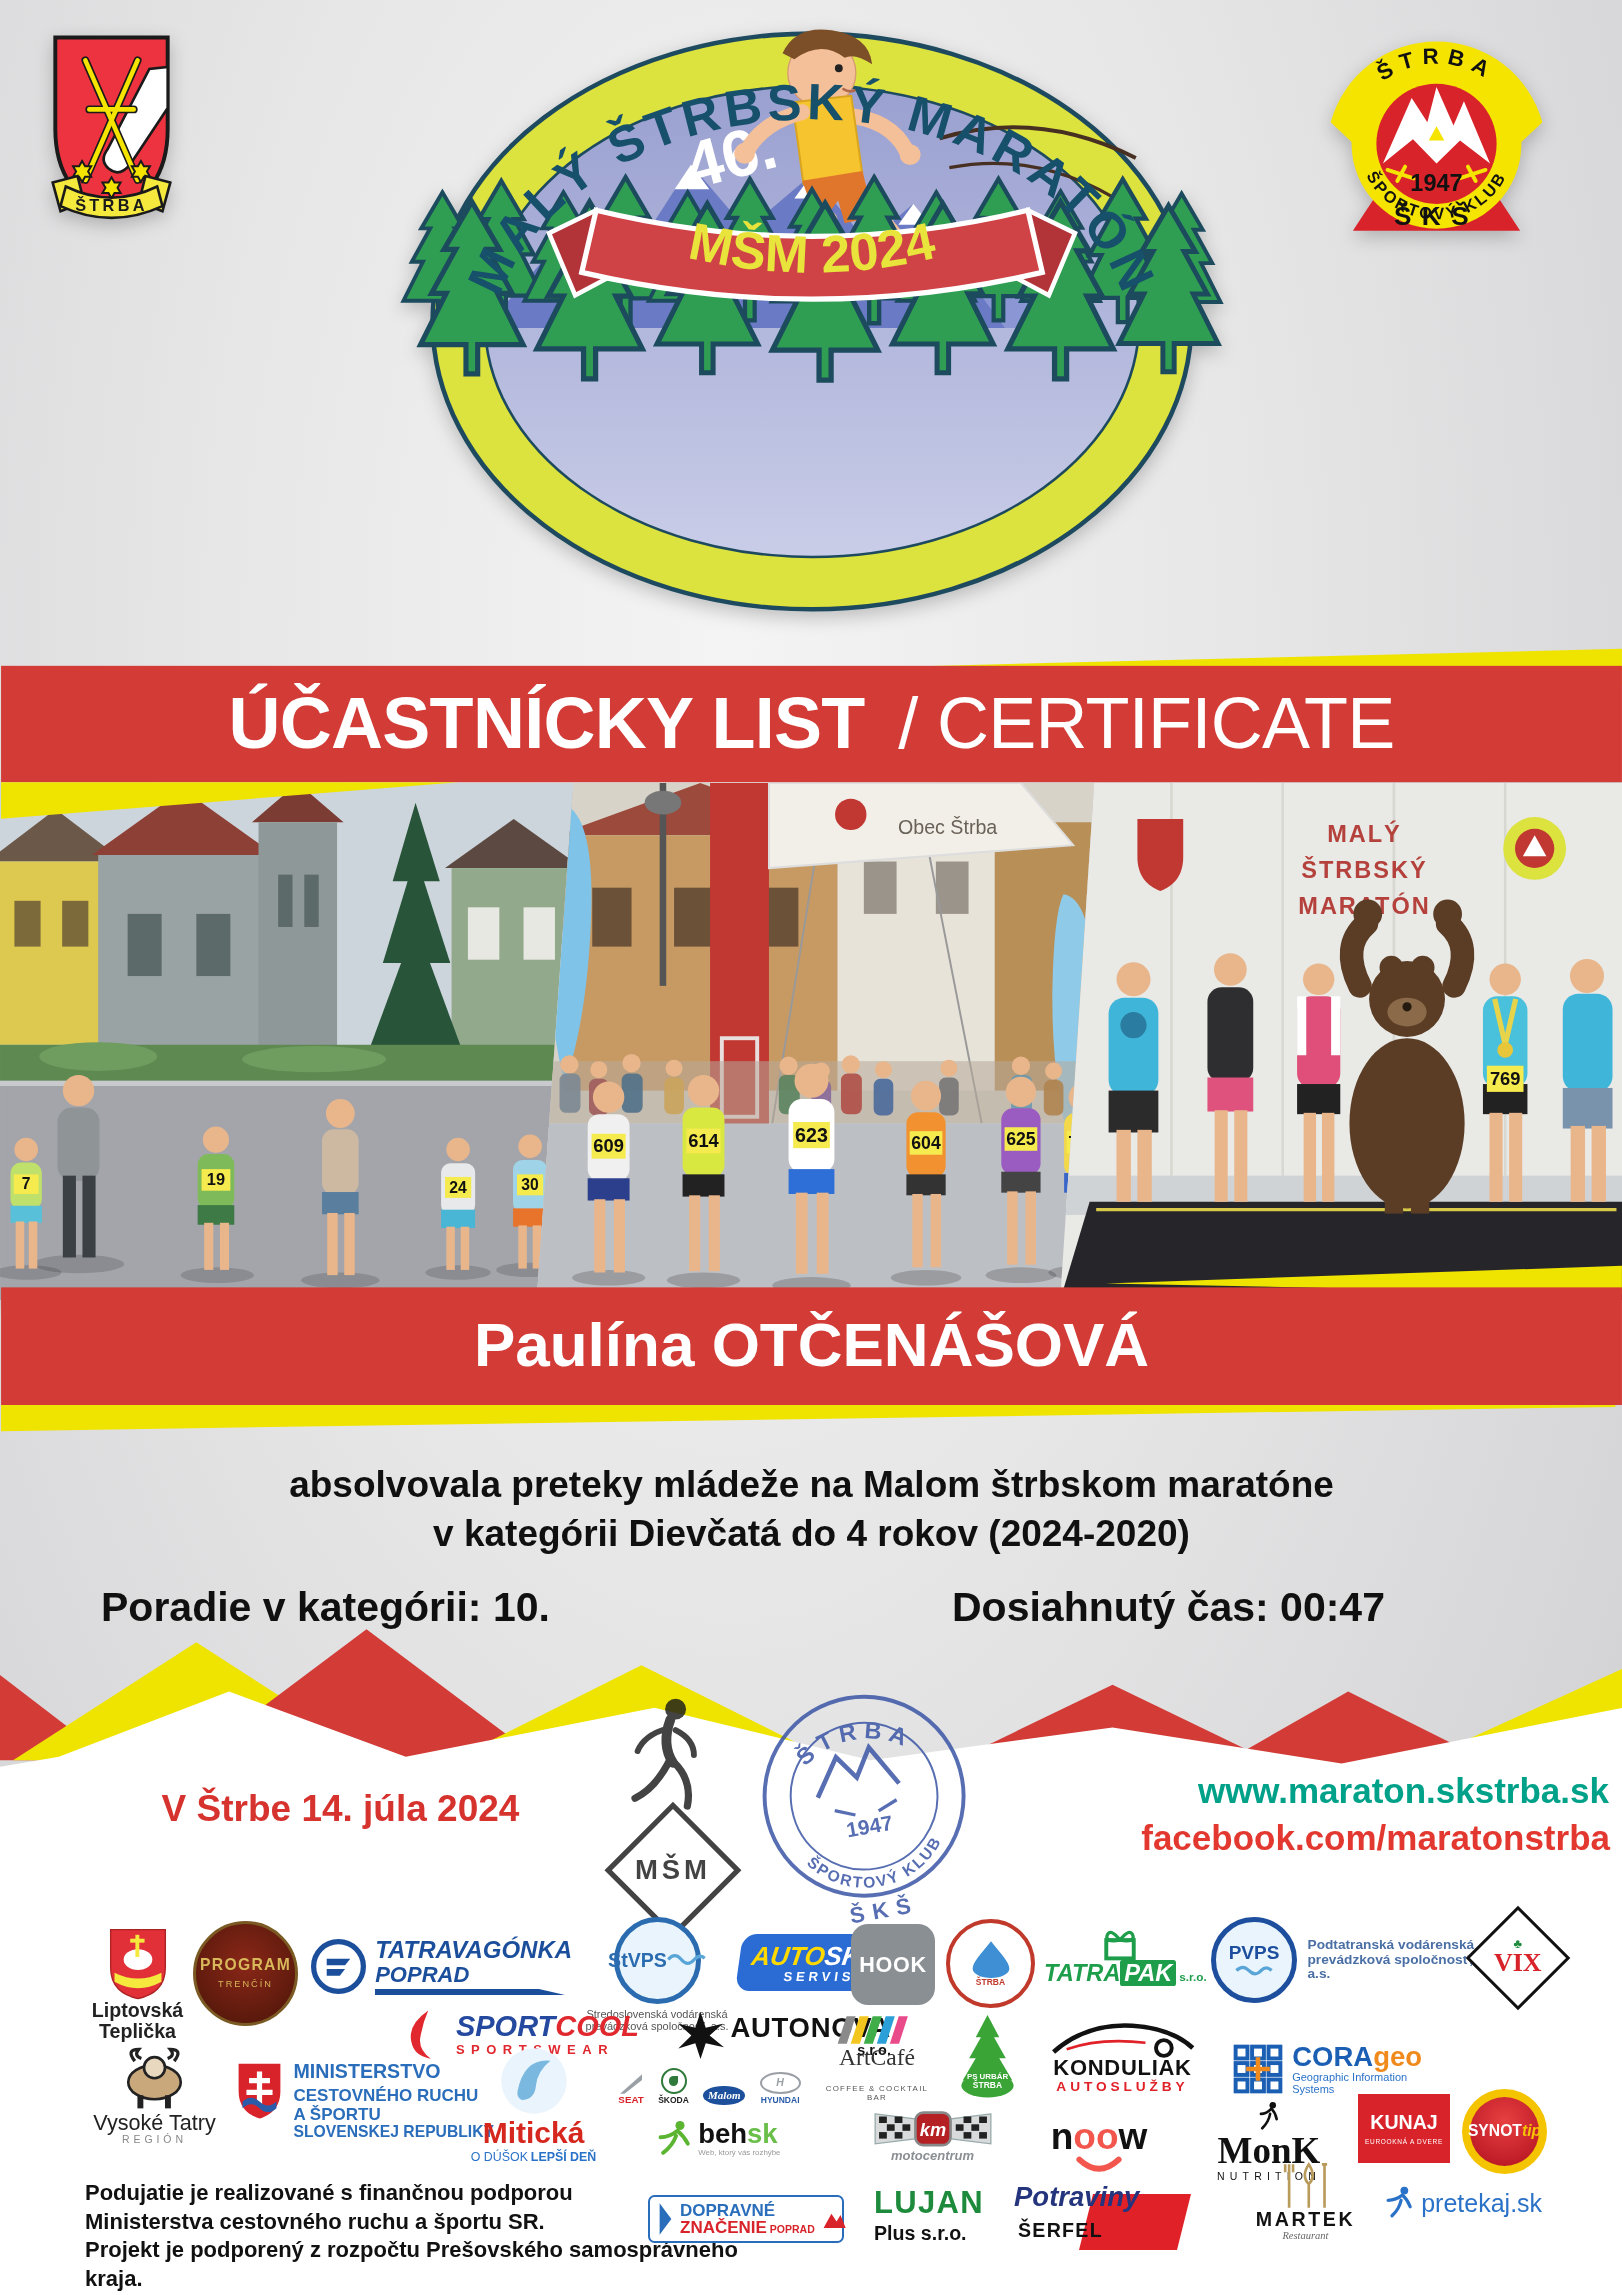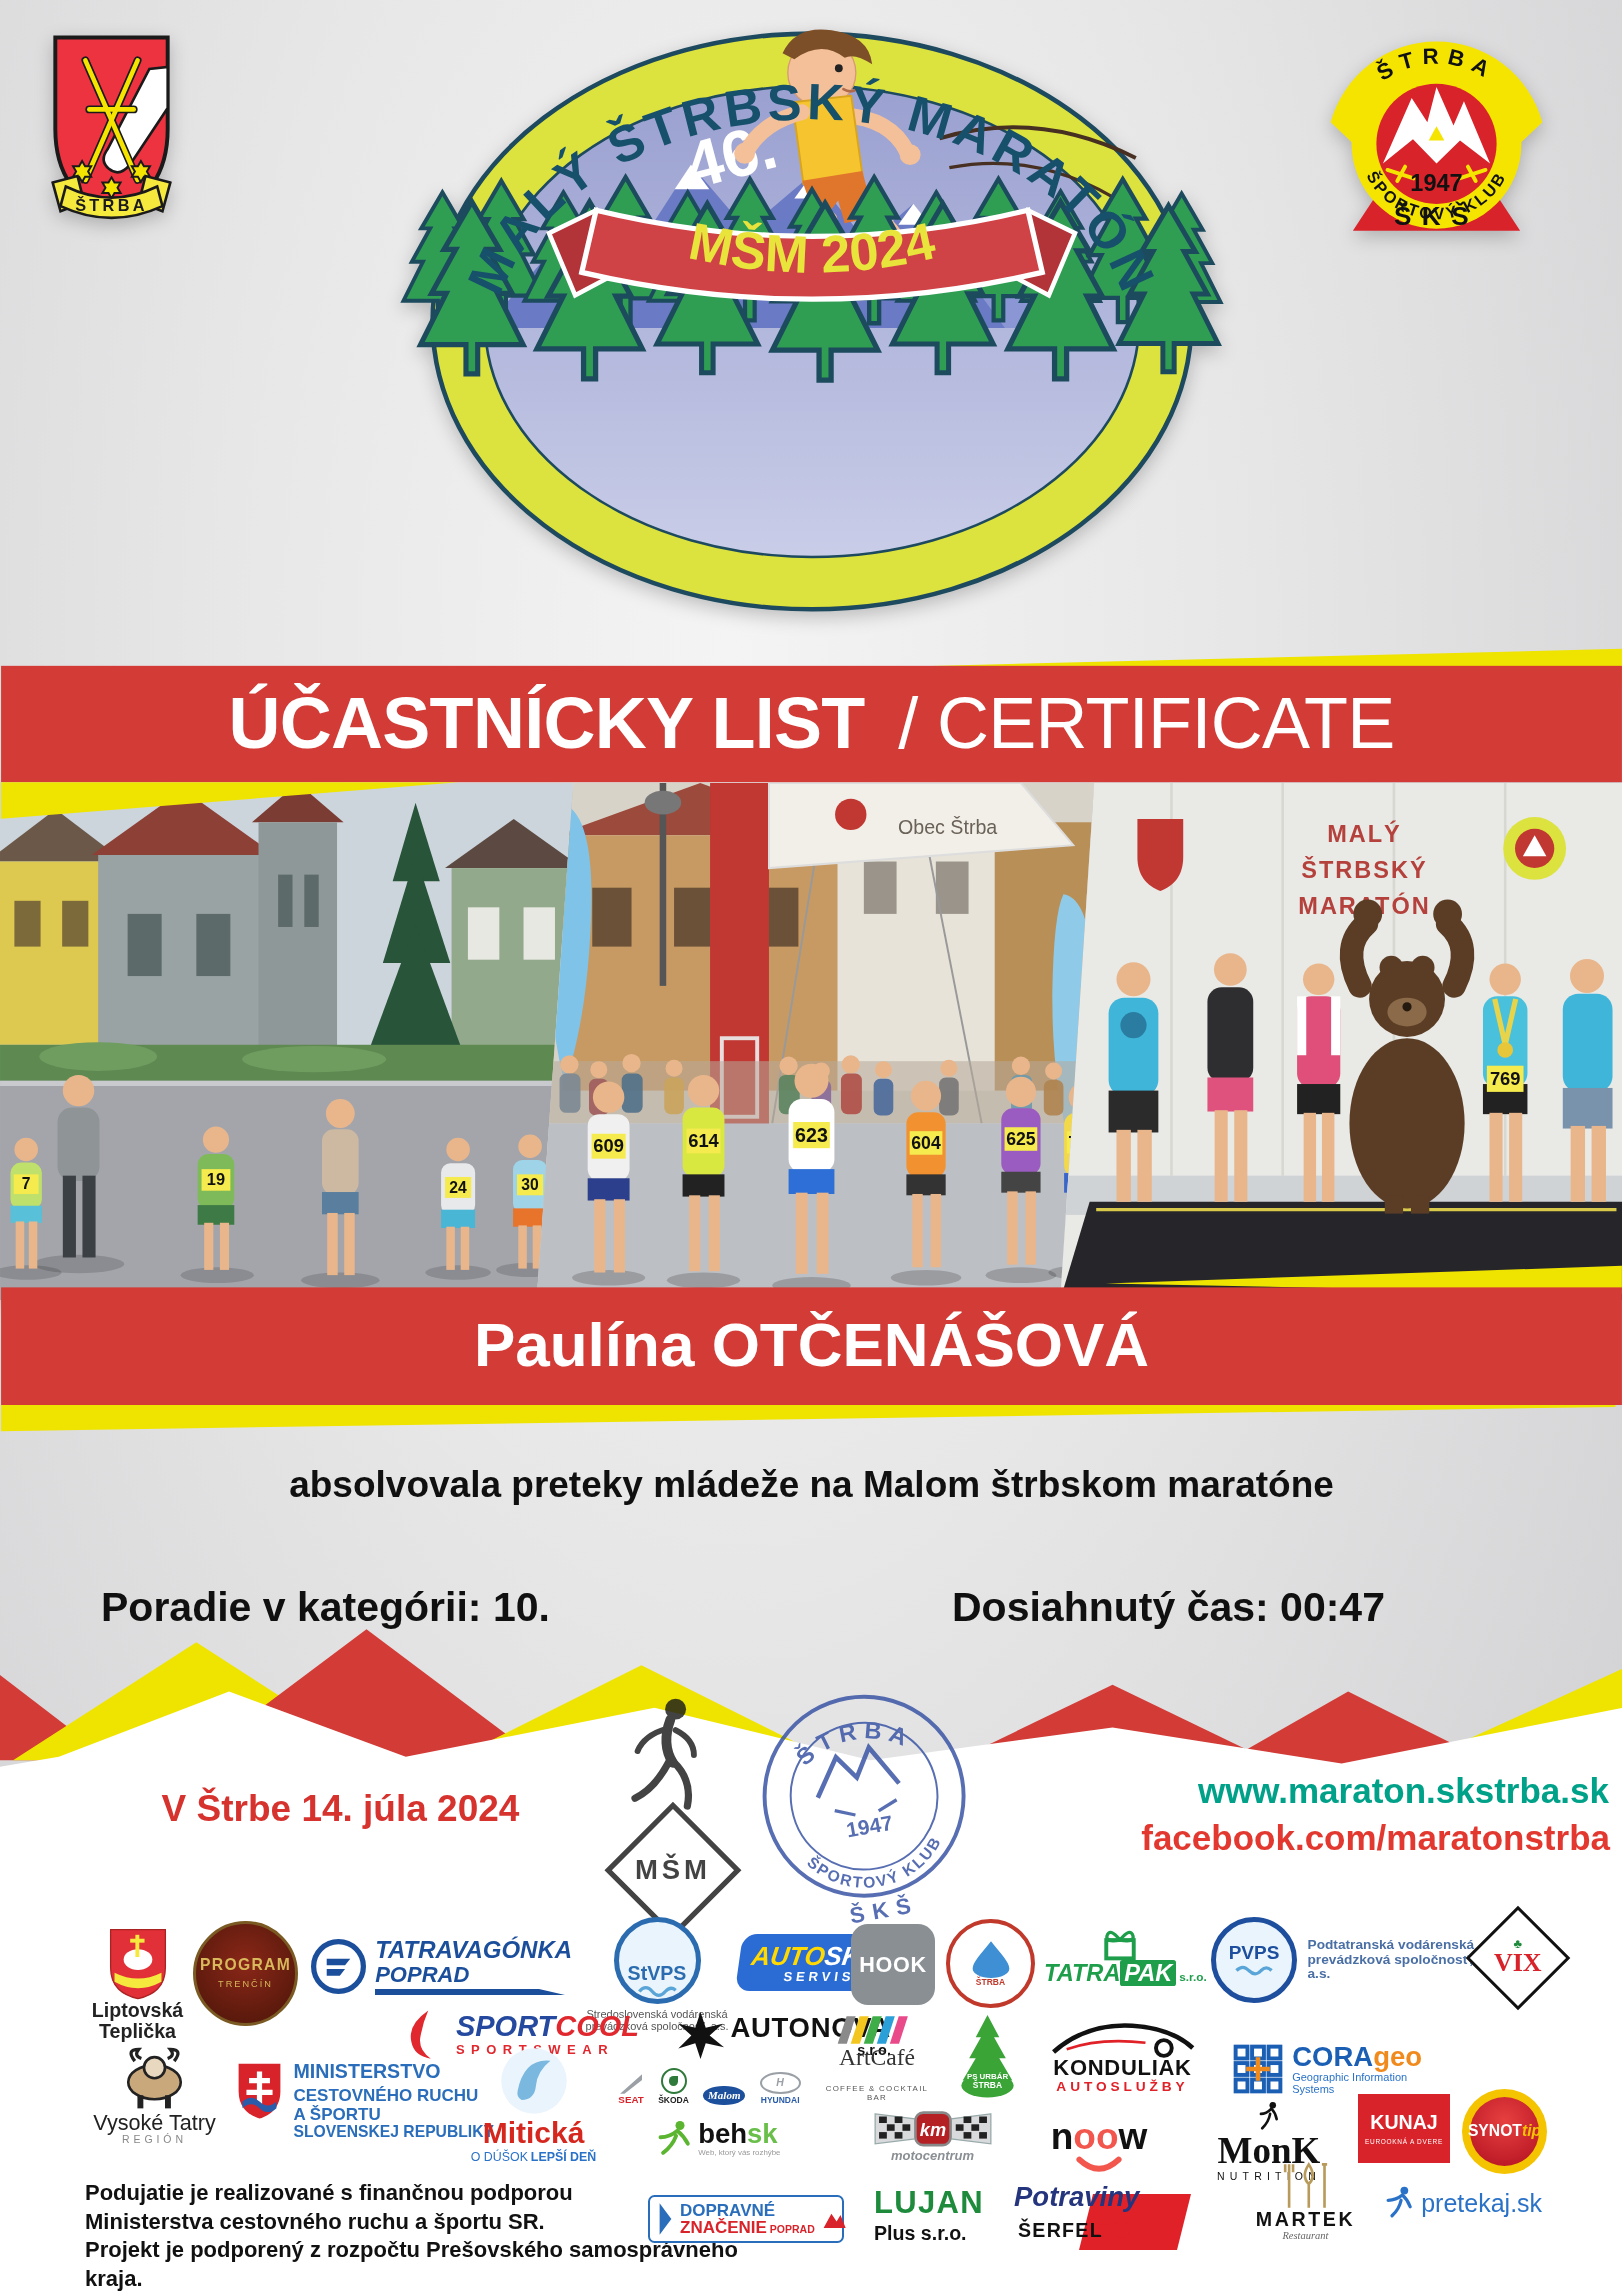--- a/index.html
+++ b/index.html
@@ -485,20 +485,21 @@
   </svg>
 
   <svg class="abs" style="left:0;top:1256px;z-index:3" width="1623" height="183" viewBox="0 0 2480 280">
     <polygon points="1690,42 2480,15 2480,58" fill="#efe400"></polygon>
     <rect x="0" y="48" width="2480" height="180" fill="#d23b36"></rect>
     <polygon points="0,228 2470,228 2470,231 0,268" fill="#efe400"></polygon>
   </svg>
   <div class="abs name-text" style="left:0;top:1309px;z-index:4">Paulína OTČENÁŠOVÁ</div>
 
   <div class="abs stmt" style="left:0;top:1464px">absolvovala preteky mládeže na Malom štrbskom maratóne</div>
+  <div class="abs stmt" style="left:0;top:1513px">v kategórii Dievčatá do 4 rokov (2024-2020)</div>
 
   <div class="abs res" style="left:101px;top:1584px">
     <span>Poradie v kategórii:</span>
     <span>10.</span>
   </div>
   <div class="abs res" style="left:952px;top:1584px">
     <span>Dosiahnutý čas:</span>
     <span>00:47</span>
   </div>
 
@@ -580,21 +581,21 @@
       </svg>
       <div>
         <span class="big" style="font-size:24px;font-weight:bold;font-style:italic;color:#1b4e9b">TATRAVAGÓNKA</span>
         <span class="big" style="font-size:22px;font-weight:bold;font-style:italic;color:#1b4e9b">POPRAD</span>
         <div style="width:164px;height:0;border-bottom:6.5px solid #1b4e9b;border-right:26px solid transparent;margin-top:2.6px"></div>
       </div>
     </div>
   </div>
 
   <div class="sp" style="left:559px;top:1917px;width:196px">
-    <div style="width:77px;height:77px;margin:0 auto;border-radius:50%;border:5.9px solid #2b6cb0;background:#eaf4fc;display:flex;flex-direction:column;align-items:center;justify-content:flex-end">
+    <div style="width:77px;height:77px;margin:0 auto;border-radius:50%;border:5.9px solid #2b6cb0;background:#eaf4fc;display:flex;flex-direction:row;align-items:center;justify-content:center">
       <span style="font-size:19.6px;font-weight:bold;color:#2b6cb0">StVPS</span>
       <svg width="39" height="14.4" viewBox="0 0 60 22">
           <path d="M2,10 q10,-12 20,0 q10,12 20,0 q8,-9 16,-2" stroke="#5aa5d8" stroke-width="5" fill="none"></path>
         </svg>
     </div>
     <span class="small" style="font-size:11px;color:#555;margin-top:5.2px">Stredoslovenská vodárenská</span>
     <span class="small" style="font-size:11px;color:#555">prevádzková spoločnosť, a.s.</span>
   </div>
 
   <div class="sp" style="left:739px;top:1934px;width:164px">

